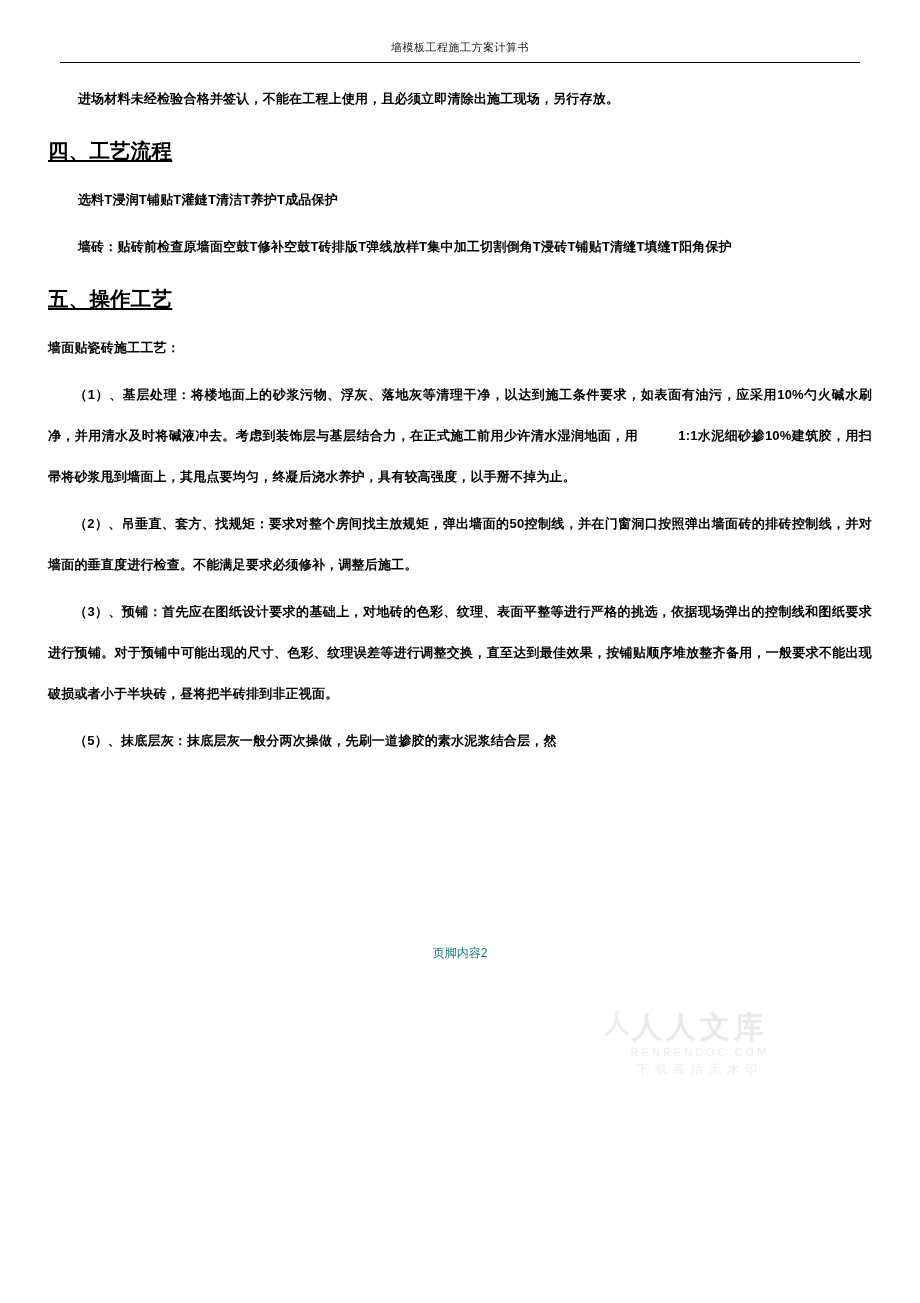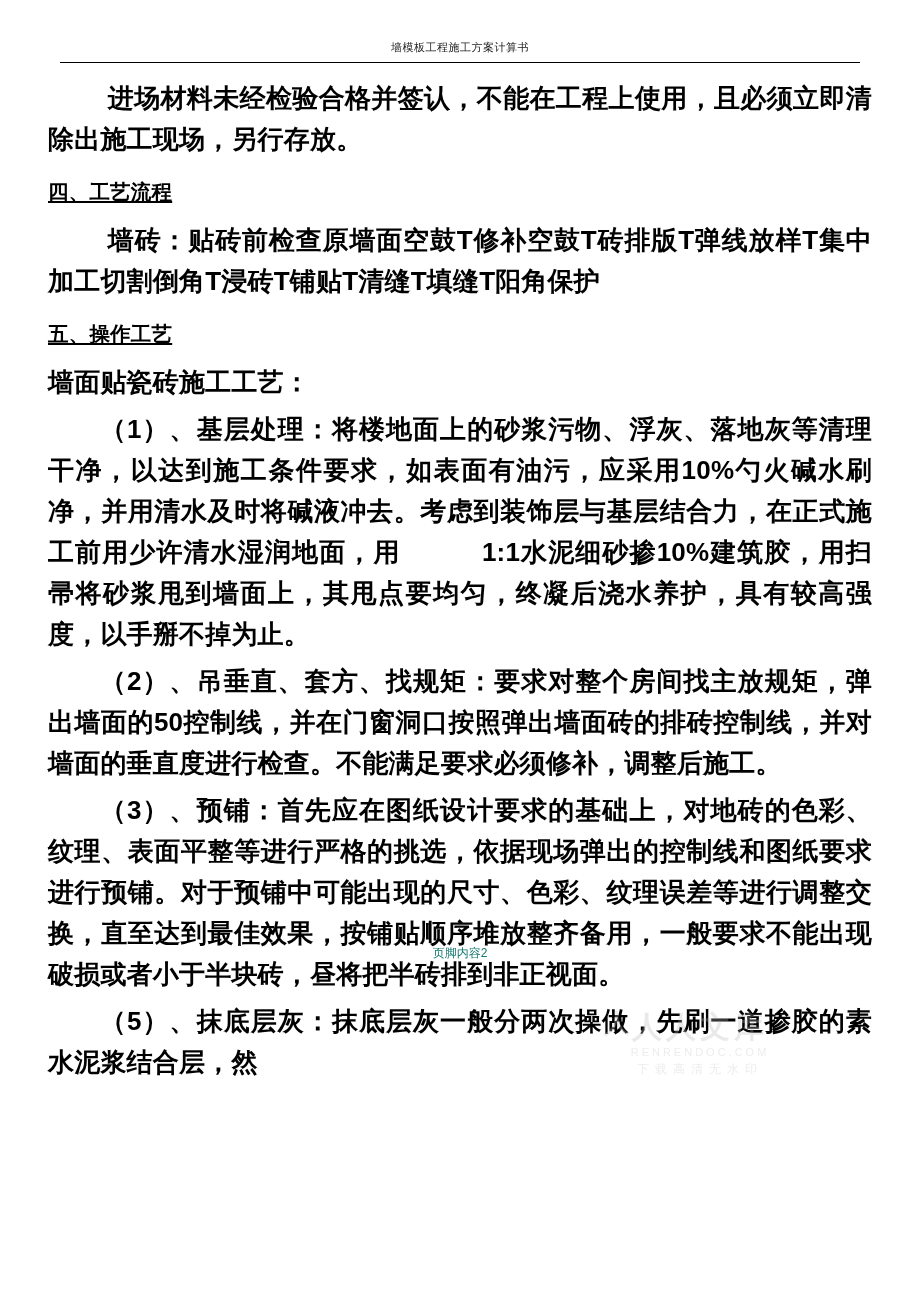--- a/index.html
+++ b/index.html
@@ -41,21 +41,21 @@
     background: #000;
   }
   .content {
     position: absolute;
     top: 78px;
     left: 48px;
     width: 824px;
   }
   p {
     margin: 0 0 6px 0;
-    font-size: 26px;
+    font-size: 13px;
     line-height: 41px;
     letter-spacing: 0.2px;
     text-align: justify;
   }
   .indent1 { text-indent: 2.3em; }
   .indent-sm { text-indent: 2.0em; }
   .heading {
     font-weight: bold;
     font-size: 20.5px;
     margin: 12px 0 8px 0;
@@ -122,20 +122,21 @@
 
   <div class="header">墙模板工程施工方案计算书</div>
   <div class="header-rule"></div>
 
   <div class="content">
 
     <p class="indent1 para">进场材料未经检验合格并签认，不能在工程上使用，且必须立即清除出施工现场，另行存放。</p>
 
     <p class="heading">四、工艺流程</p>
 
+    <p class="indent1 para">选料T浸润T铺贴T灌鏠T清洁T养护T成品保护</p>
 
     <p class="indent1 para">墙砖：贴砖前检查原墙面空鼓T修补空鼓T砖排版T弹线放样T集中加工切割倒角T浸砖T铺贴T清缝T填缝T阳角保护</p>
 
     <p class="heading">五、操作工艺</p>
 
     <p class="plain para">墙面贴瓷砖施工工艺：</p>
 
     <p class="indent-sm para">（1）、基层处理：将楼地面上的砂浆污物、浮灰、落地灰等清理干净，以达到施工条件要求，如表面有油污，应采用10%勺火碱水刷净，并用清水及时将碱液冲去。考虑到装饰层与基层结合力，在正式施工前用少许清水湿润地面，用　　　1:1水泥细砂掺10%建筑胶，用扫帚将砂浆甩到墙面上，其甩点要均匀，终凝后浇水养护，具有较高强度，以手掰不掉为止。</p>
 
     <p class="indent-sm para">（2）、吊垂直、套方、找规矩：要求对整个房间找主放规矩，弹出墙面的50控制线，并在门窗洞口按照弹出墙面砖的排砖控制线，并对墙面的垂直度进行检查。不能满足要求必须修补，调整后施工。</p>

